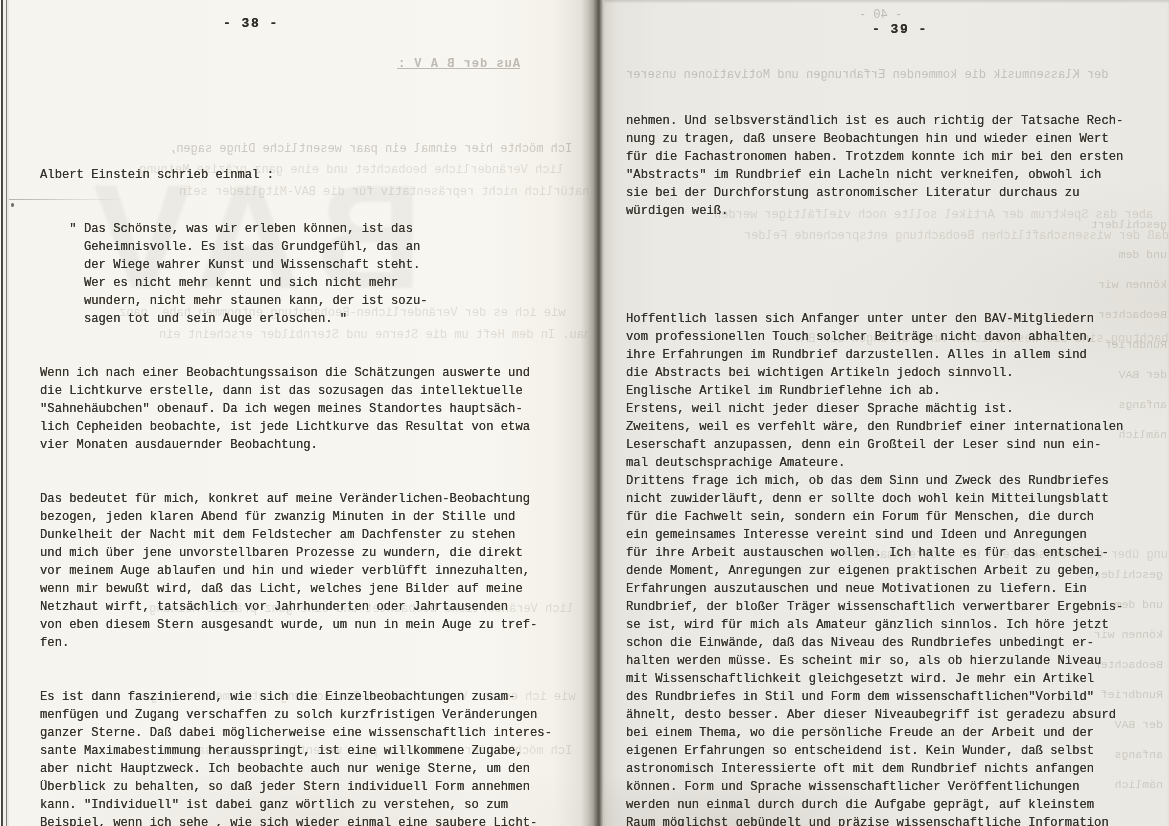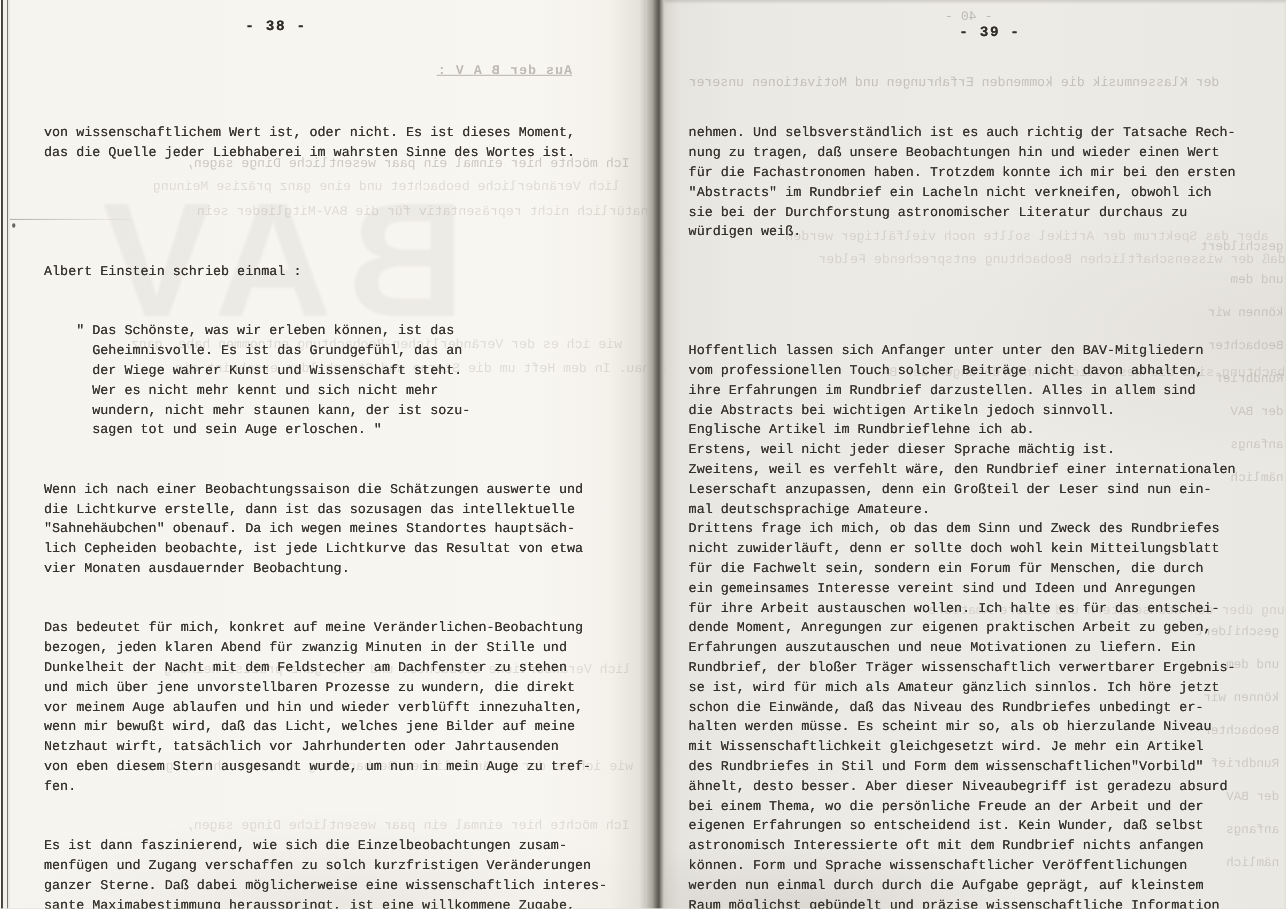--- a/index.html
+++ b/index.html
@@ -107,22 +107,20 @@
     <div class="ghost dim" style="left:150px;top:326px;">genau. In dem Heft um die Sterne und Sternbilder erscheint ein</div>
     <div class="ghost dim" style="left:140px;top:600px;">lich Veränderliche beobachtet und eine ganz präzise Meinung</div>
     <div class="ghost dim" style="left:120px;top:688px;">wie ich es der Veränderlichen-Beobachtung entnommen habe, ganz</div>
     <div class="ghost dim" style="left:160px;top:742px;">Ich möchte hier einmal ein paar wesentliche Dinge sagen,</div>
     <div class="crease"></div>
     <div class="speck"></div>
 
     <div class="pageno" style="left:214px;top:16px;">- 38 -</div>
 
     <div class="block typed" style="left:31px;top:76px;">
-      <p class="para">von wissenschaftlichem Wert ist, oder nicht. Es ist dieses Moment,
-das die Quelle jeder Liebhaberei im wahrsten Sinne des Wortes ist.</p>
       <div class="spacer"></div>
       <p class="para">Albert Einstein schrieb einmal :</p>
       <p class="para">    " Das Schönste, was wir erleben können, ist das
       Geheimnisvolle. Es ist das Grundgefühl, das an
       der Wiege wahrer Kunst und Wissenschaft steht.
       Wer es nicht mehr kennt und sich nicht mehr
       wundern, nicht mehr staunen kann, der ist sozu-
       sagen tot und sein Auge erloschen. "</p>
       <p class="para">Wenn ich nach einer Beobachtungssaison die Schätzungen auswerte und
 die Lichtkurve erstelle, dann ist das sozusagen das intellektuelle

